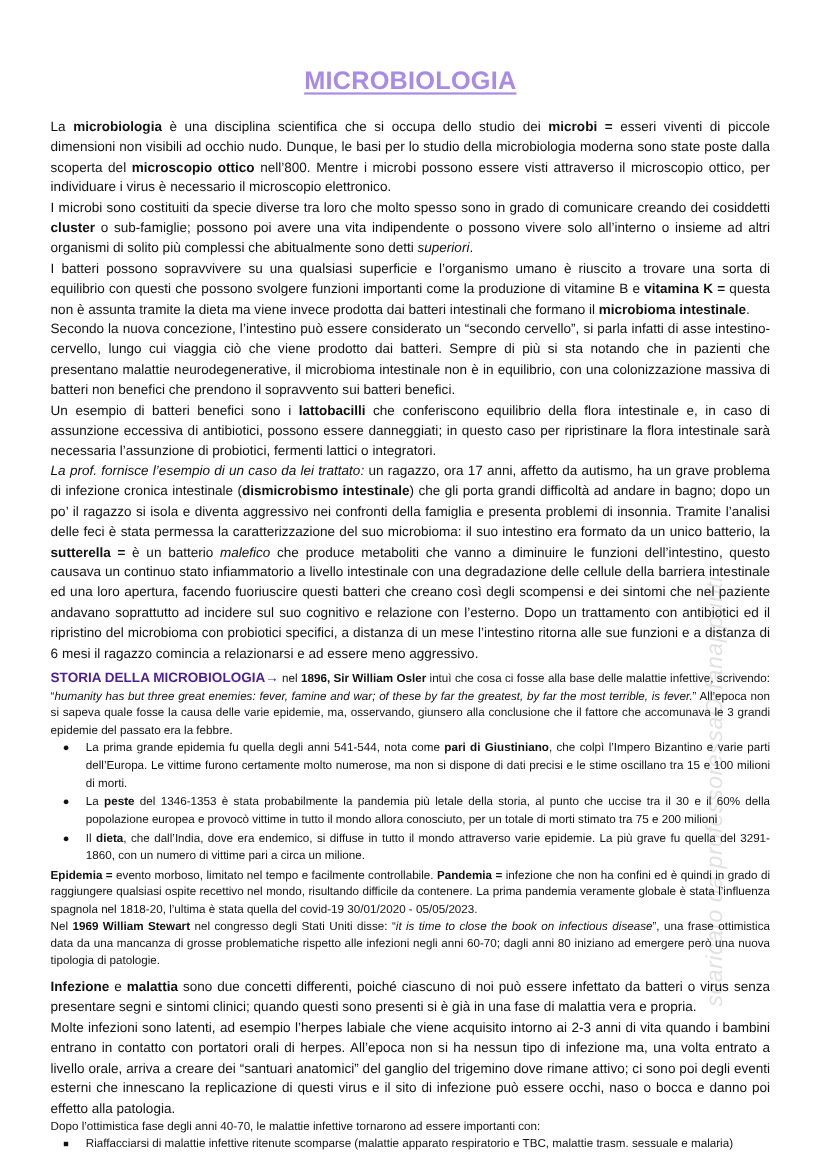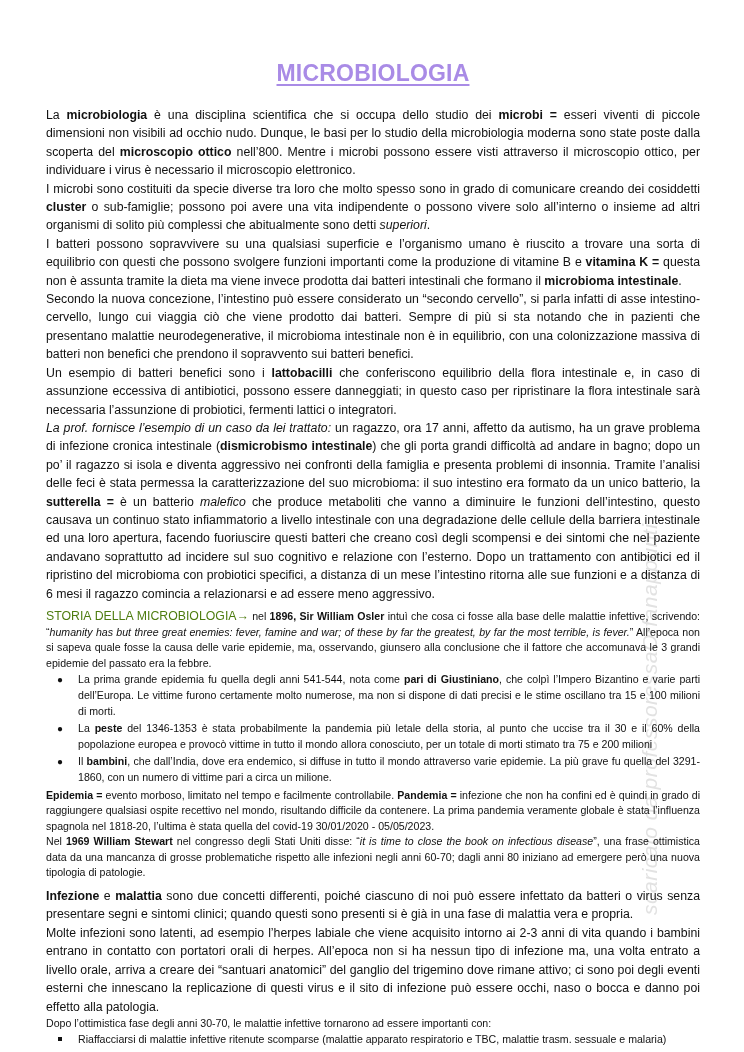--- a/index.html
+++ b/index.html
@@ -6,21 +6,21 @@
   body { width: 744px; height: 1052px; position: relative; overflow: hidden;
          font-family: "Liberation Sans", sans-serif; color: #111; }
   .page { position: absolute; left: 46px; top: 60px; width: 654px; }
   .title { text-align: center; font-size: 23px; font-weight: bold; color: #a98be6;
            text-decoration: underline; text-decoration-thickness: 2px; text-underline-offset: 3px;
            margin: 0 0 19px 0; letter-spacing: 0.2px; }
   p { margin: 0; font-size: 12.3px; line-height: 18.4px; text-align: justify; }
   p.small { font-size: 10.6px; line-height: 15.6px; }
   b { font-weight: bold; }
   i { }
-  .section-head { color: #4d7c0f; font-weight: normal; }
+  .section-head { color: #4c1d95; font-weight: bold; }
   ul { margin: 0; padding: 0; list-style: none; }
   ul.dots li { position: relative; padding-left: 32px; font-size: 10.6px; line-height: 15.6px; text-align: justify; margin: 1px 0 2px 0; }
   ul.dots li .bullet { position: absolute; left: 11px; top: 0; font-size: 10px; }
   ul.squares li { position: relative; padding-left: 32px; font-size: 10.6px; line-height: 15.6px; margin: 0 0 3px 0; }
   ul.squares li .bullet { position: absolute; left: 12px; top: 5px; width: 4px; height: 4px; background: #111; }
   .gap { height: 6px; }
   .watermark { position: absolute; left: 638px; top: 915px; transform-origin: 0 0; transform: rotate(-90deg);
                font-size: 21px; color: #e2e2e2; font-style: italic; white-space: nowrap; letter-spacing: 0.5px; }
 </style>
 </head>
@@ -40,29 +40,29 @@
 
   <div class="gap"></div>
 
   <p class="small">
     <span class="section-head" style="font-size:12.3px;">STORIA DELLA MICROBIOLOGIA</span><span class="section-head" style="font-size:12.3px;">→</span><span><span> nel </span><b>1896, Sir William Osler</b><span> intuì che cosa ci fosse alla base delle malattie infettive, scrivendo: “</span><i>humanity has but three great enemies: fever, famine and war; of these by far the greatest, by far the most terrible, is fever.</i><span>” All’epoca non si sapeva quale fosse la causa delle varie epidemie, ma, osservando, giunsero alla conclusione che il fattore che accomunava le 3 grandi epidemie del passato era la febbre.</span></span>
   </p>
 
   <ul class="dots">
     <li><span class="bullet">●</span><span><span>La prima grande epidemia fu quella degli anni 541-544, nota come </span><b>pari di Giustiniano</b><span>, che colpì l’Impero Bizantino e varie parti dell’Europa. Le vittime furono certamente molto numerose, ma non si dispone di dati precisi e le stime oscillano tra 15 e 100 milioni di morti.</span></span></li>
     <li><span class="bullet">●</span><span><span>La </span><b>peste</b><span> del 1346-1353 è stata probabilmente la pandemia più letale della storia, al punto che uccise tra il 30 e il 60% della popolazione europea e provocò vittime in tutto il mondo allora conosciuto, per un totale di morti stimato tra 75 e 200 milioni</span></span></li>
-    <li><span class="bullet">●</span><span><span>Il </span><b>bambini</b><span>, che dall’India, dove era endemico, si diffuse in tutto il mondo attraverso varie epidemie. La più grave fu quella del 3291-1860, con un numero di vittime pari a circa un milione.</span></span></li>
+    <li><span class="bullet">●</span><span><span>Il </span><b>dieta</b><span>, che dall’India, dove era endemico, si diffuse in tutto il mondo attraverso varie epidemie. La più grave fu quella del 3291-1860, con un numero di vittime pari a circa un milione.</span></span></li>
   </ul>
 
   <p class="small" style="margin-top:2px;"><b>Epidemia =</b><span> evento morboso, limitato nel tempo e facilmente controllabile. </span><b>Pandemia =</b><span> infezione che non ha confini ed è quindi in grado di raggiungere qualsiasi ospite recettivo nel mondo, risultando difficile da contenere. La prima pandemia veramente globale è stata l’influenza spagnola nel 1818-20, l’ultima è stata quella del covid-19 30/01/2020 - 05/05/2023.</span></p>
   <p class="small"><span>Nel </span><b>1969 William Stewart</b><span> nel congresso degli Stati Uniti disse: “</span><i>it is time to close the book on infectious disease</i><span>”, una frase ottimistica data da una mancanza di grosse problematiche rispetto alle infezioni negli anni 60-70; dagli anni 80 iniziano ad emergere però una nuova tipologia di patologie.</span></p>
 
   <div class="gap"></div>
 
   <p><b>Infezione</b><span> e </span><b>malattia</b><span> sono due concetti differenti, poiché ciascuno di noi può essere infettato da batteri o virus senza presentare segni e sintomi clinici; quando questi sono presenti si è già in una fase di malattia vera e propria.</span></p>
   <p><span>Molte infezioni sono latenti, ad esempio l’herpes labiale che viene acquisito intorno ai 2-3 anni di vita quando i bambini entrano in contatto con portatori orali di herpes. All’epoca non si ha nessun tipo di infezione ma, una volta entrato a livello orale, arriva a creare dei “santuari anatomici” del ganglio del trigemino dove rimane attivo; ci sono poi degli eventi esterni che innescano la replicazione di questi virus e il sito di infezione può essere occhi, naso o bocca e danno poi effetto alla patologia.</span></p>
-  <p class="small">Dopo l’ottimistica fase degli anni 30-70, le malattie infettive tornarono ad essere importanti con:</p>
+  <p class="small">Dopo l’ottimistica fase degli anni 40-70, le malattie infettive tornarono ad essere importanti con:</p>
 
   <ul class="squares">
     <li><span class="bullet"></span><span>Riaffacciarsi di malattie infettive ritenute scomparse (malattie apparato respiratorio e TBC, malattie trasm. sessuale e malaria)</span></li>
 
   </ul>
 </div>
 
 </body></html>

